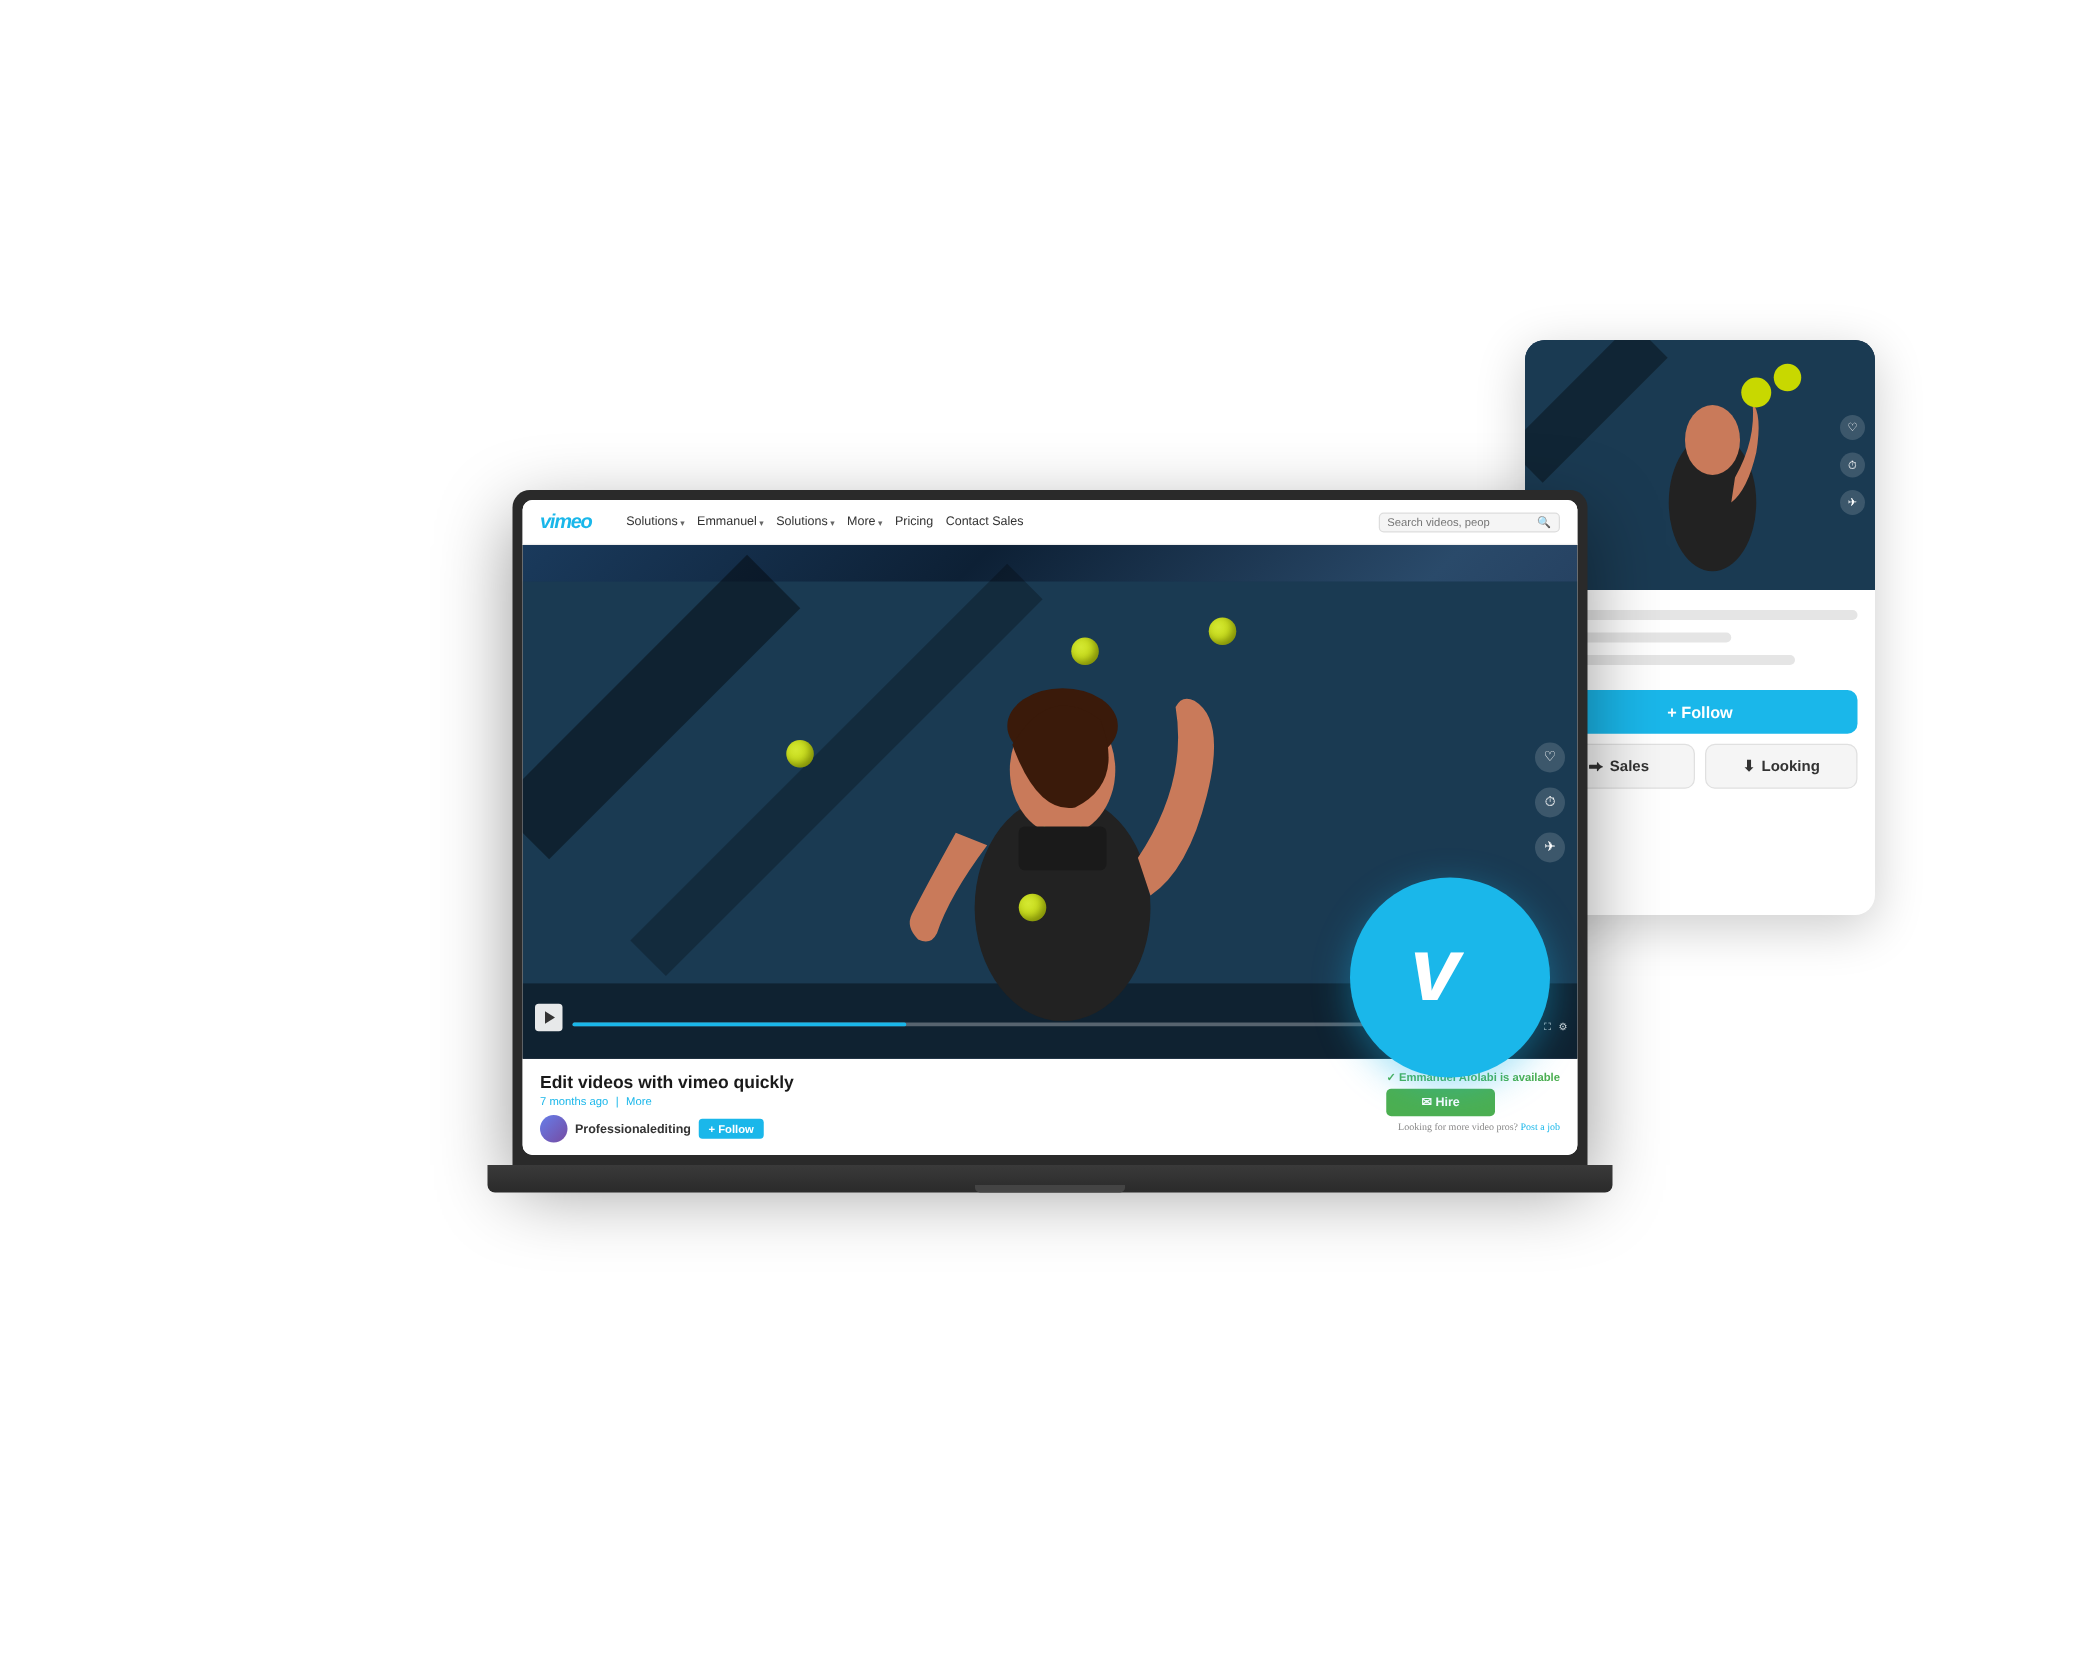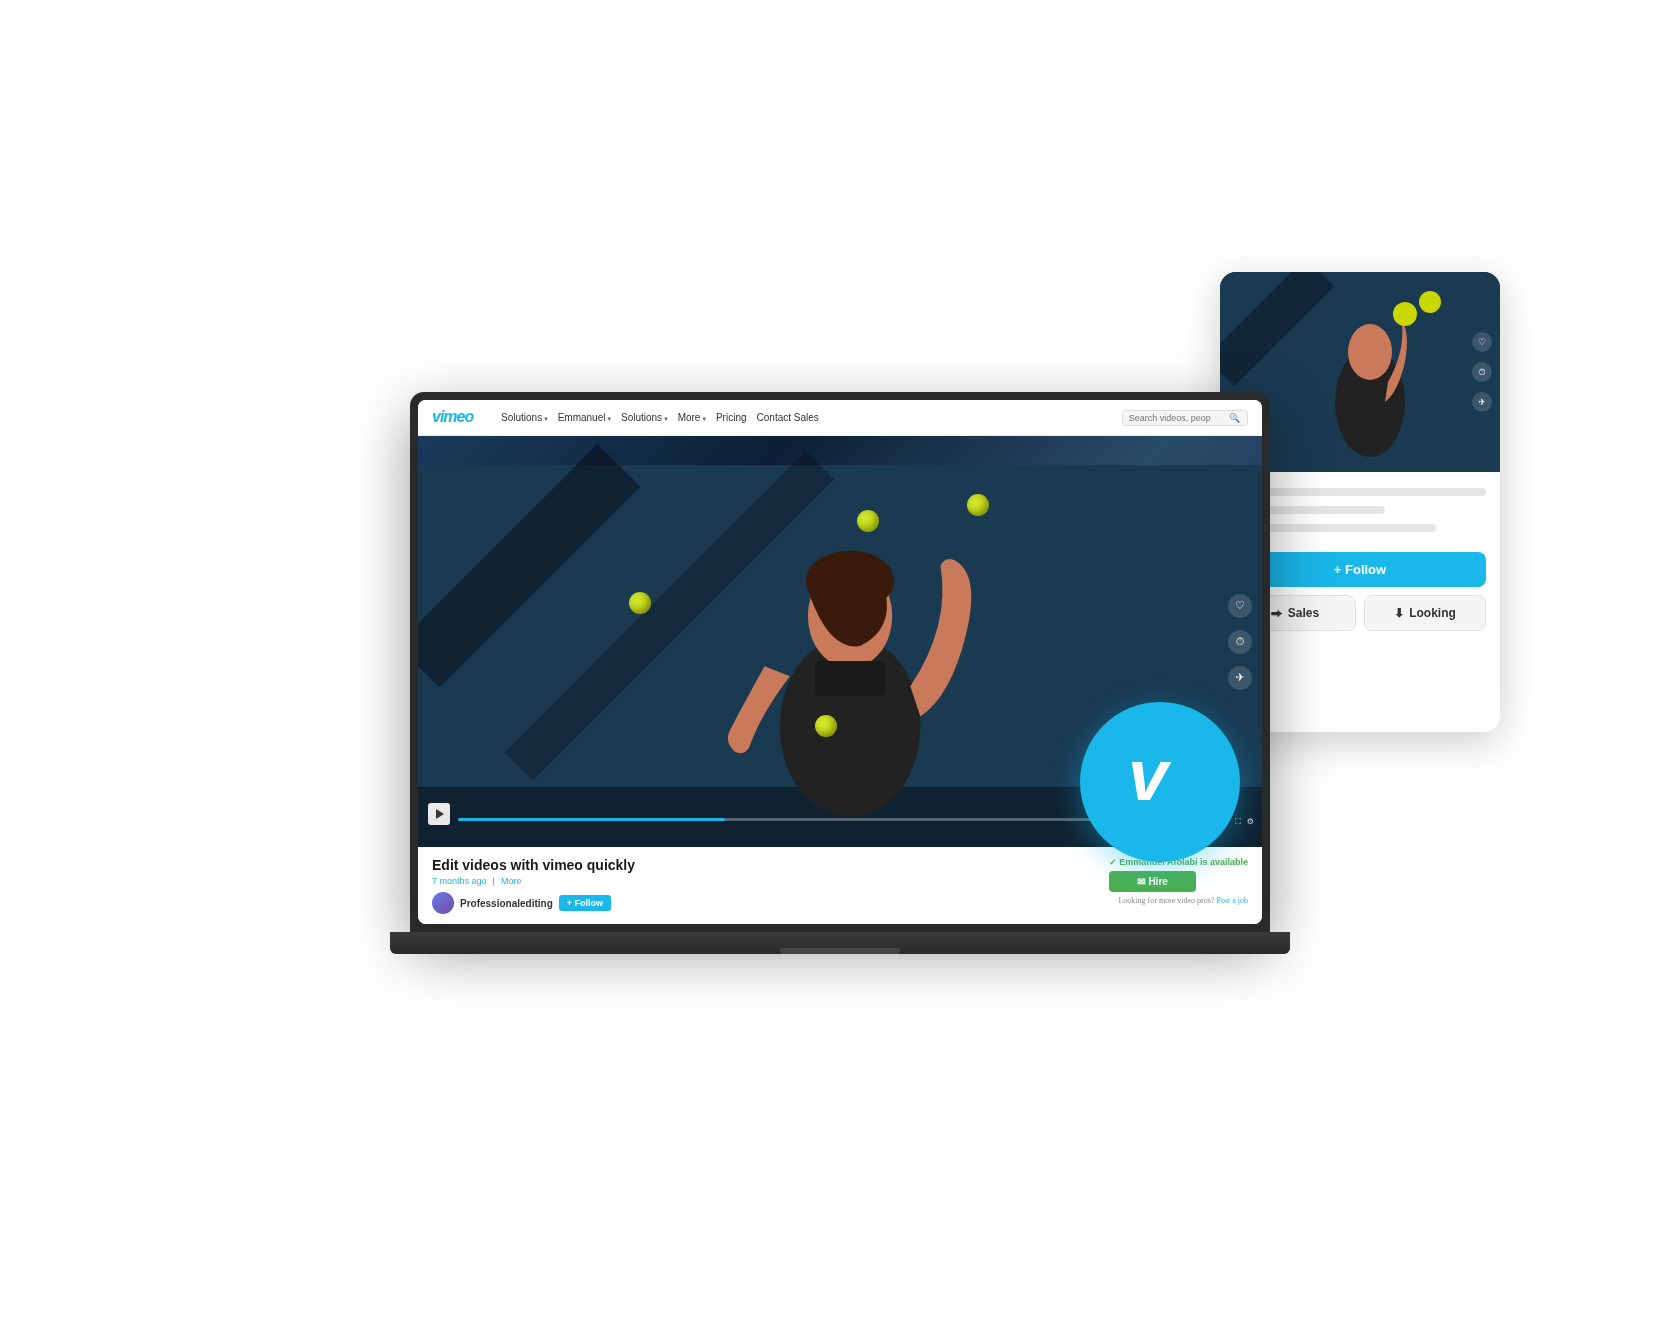--- a/index.html
+++ b/index.html
@@ -111,21 +111,21 @@
     }
 
     .nav-search {
       margin-left: auto;
       display: flex;
       align-items: center;
       background: #f5f5f5;
       border: 1px solid #ddd;
       border-radius: 4px;
       padding: 2px 6px;
-      gap: 1px;
+      gap: 20px;
     }
 
     .nav-search input {
       border: none;
       background: transparent;
       font-size: 9px;
       color: #666;
       width: 100px;
       outline: none;
     }

